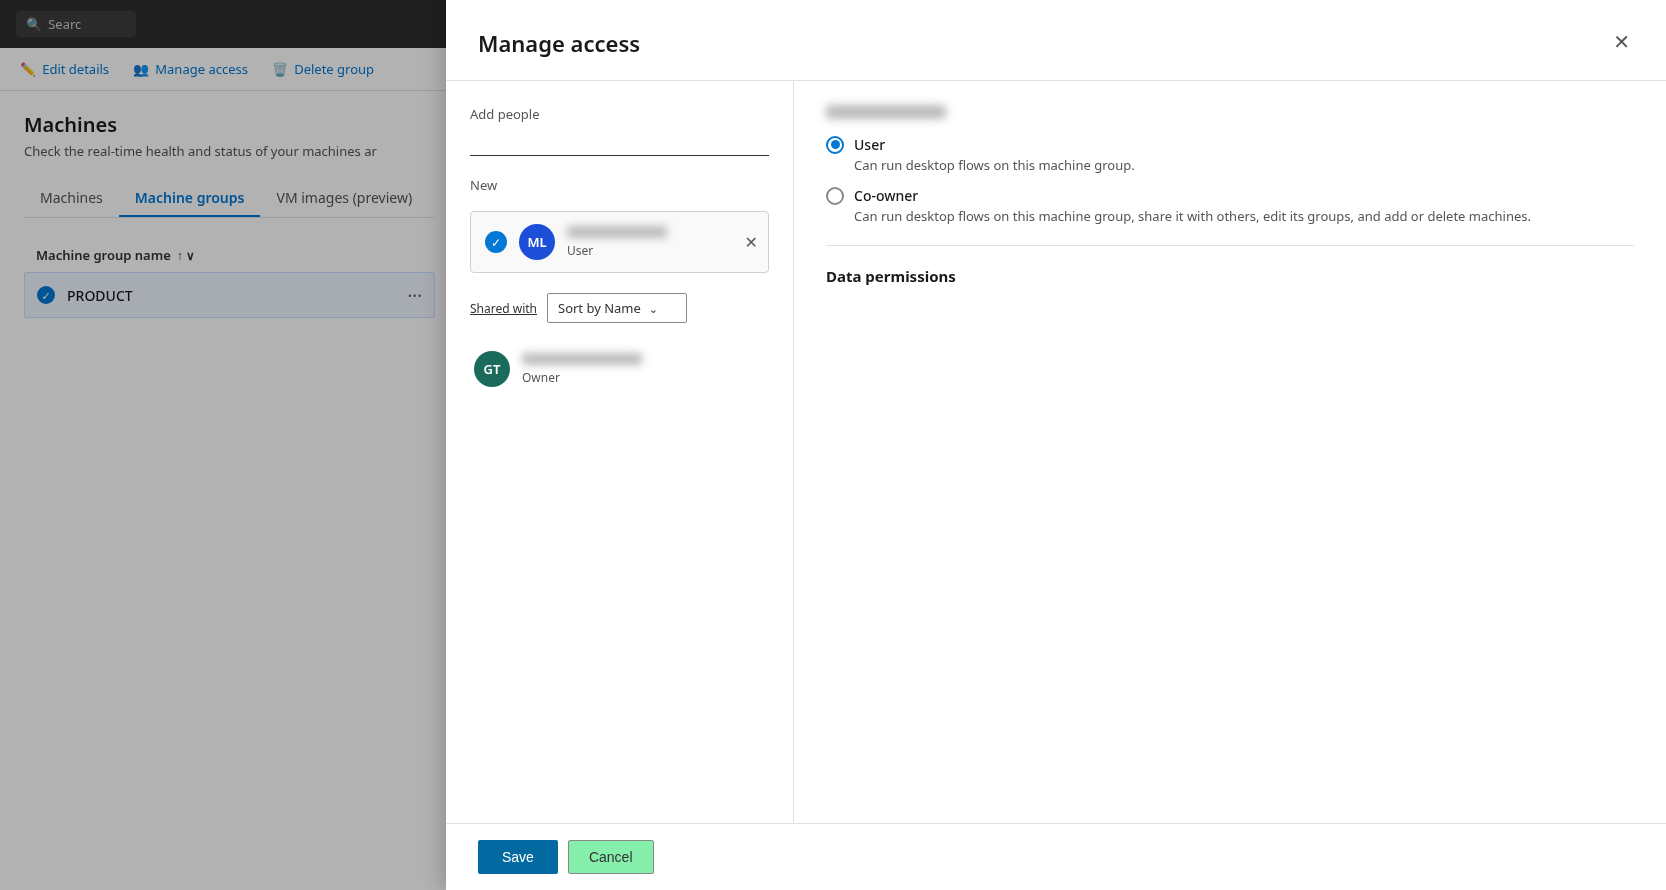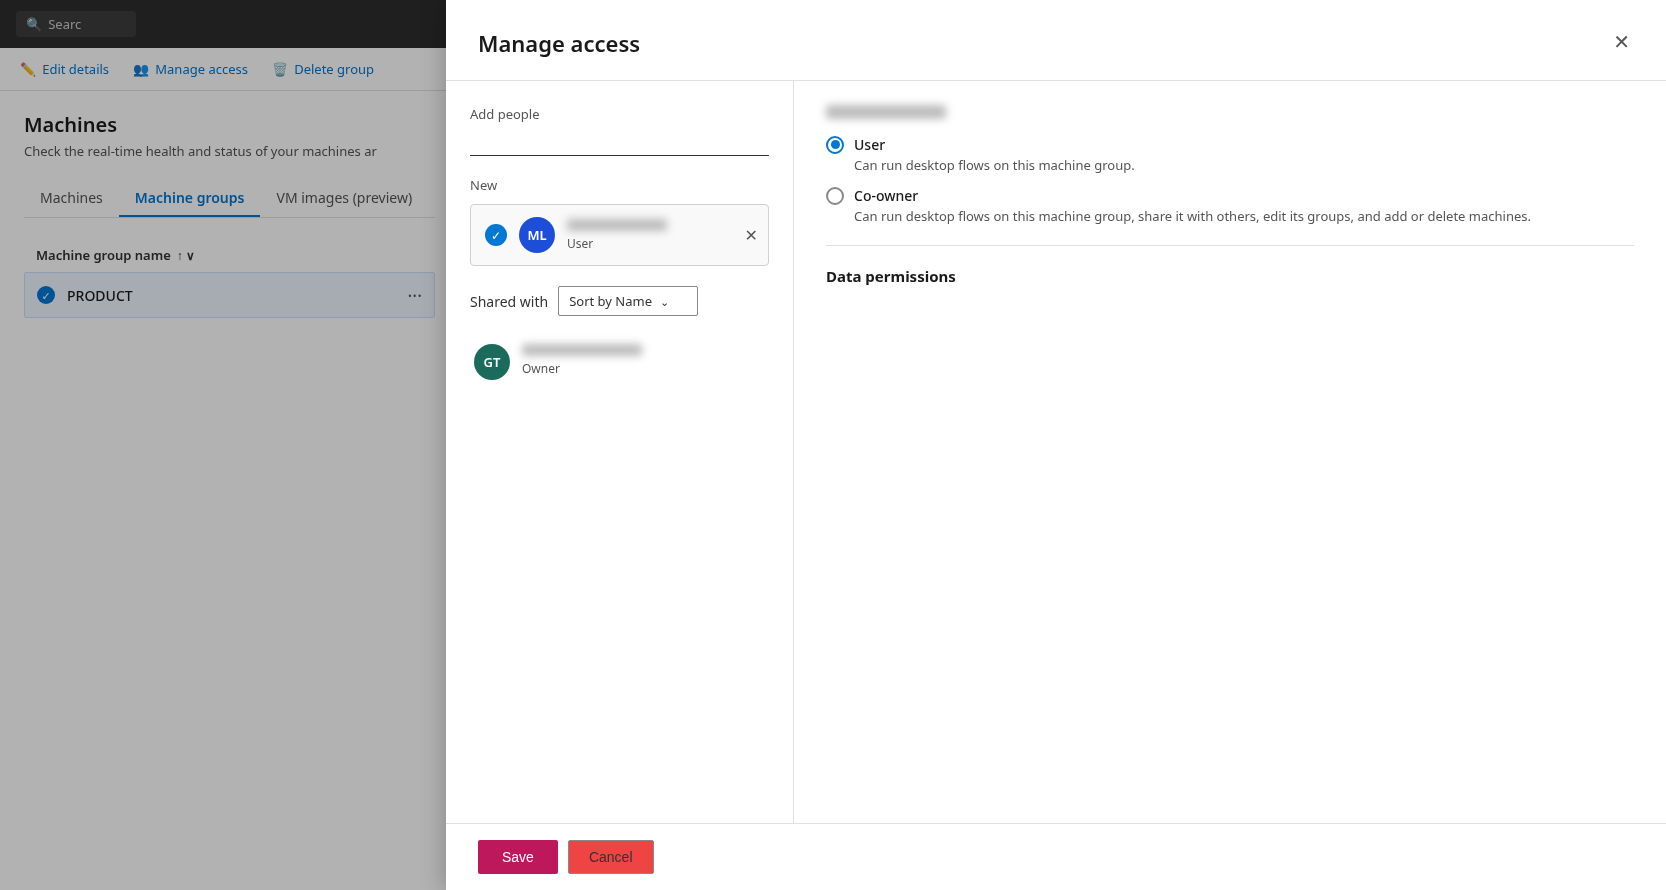--- a/index.html
+++ b/index.html
@@ -219,21 +219,21 @@
       width: 100%;
       padding: 6px 0;
       font-size: 14px;
       outline: none;
       margin-bottom: 20px;
     }
 
     .new-label {
       font-size: 13px;
       color: #555;
-      margin-bottom: 10px;
+      margin-bottom: 17px;
     }
 
     .user-card {
       display: flex;
       align-items: center;
       padding: 12px 14px;
       border: 1px solid #d0d0d0;
       border-radius: 4px;
       gap: 12px;
       background: #f9f9f9;
@@ -301,40 +301,42 @@
     }
 
     .shared-with-row {
       display: flex;
       align-items: center;
       gap: 10px;
       margin-bottom: 20px;
     }
 
     .shared-with-label {
-      font-size: 14px;
+      font-size: 12px;
       color: #333;
       white-space: nowrap;
+      text-decoration: underline;
     }
 
     .sort-dropdown {
       display: flex;
       align-items: center;
       border: 1px solid #888;
       border-radius: 2px;
       padding: 5px 10px;
       font-size: 13px;
       color: #333;
       cursor: pointer;
       gap: 8px;
       min-width: 140px;
     }
 
     .shared-user-item {
       display: flex;
+      align-items: center;
       gap: 12px;
       padding: 8px 4px;
     }
 
     .shared-user-name-blur {
       width: 120px;
       height: 12px;
       background: #bbb;
       border-radius: 3px;
       filter: blur(4px);
@@ -443,32 +445,32 @@
 
     
     .modal-footer {
       padding: 16px 32px;
       display: flex;
       gap: 10px;
       border-top: 1px solid #e0e0e0;
     }
 
     .btn-save {
-      background: #be185d;
+      background: #0369a1;
       color: #fff;
       border: none;
       border-radius: 2px;
       padding: 8px 24px;
       font-size: 14px;
       cursor: pointer;
       font-weight: 500;
     }
 
     .btn-cancel {
-      background: #ef4444;
+      background: #86efac;
       color: #333;
       border: 1px solid #888;
       border-radius: 2px;
       padding: 8px 20px;
       font-size: 14px;
       cursor: pointer;
     }
 
     .chevron-icon { font-size: 11px; }
   </style>

